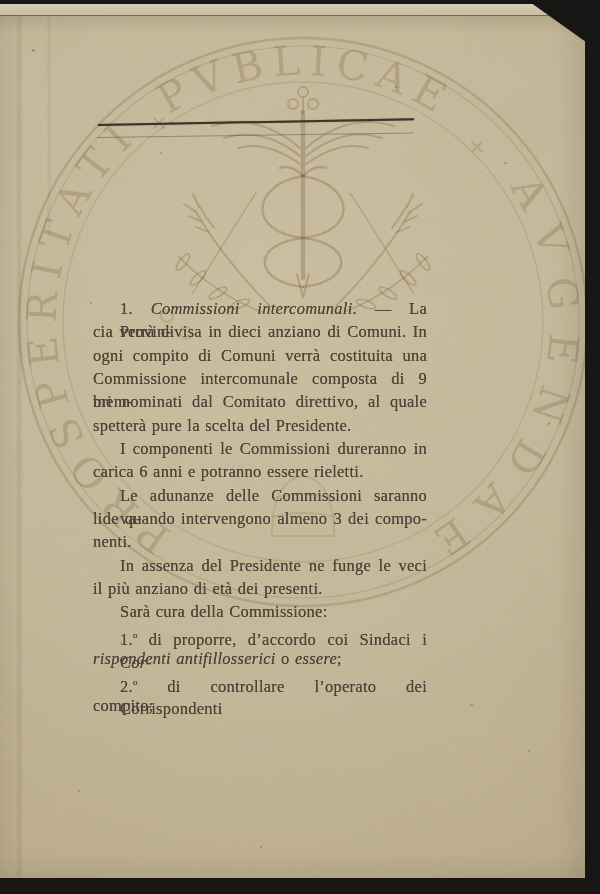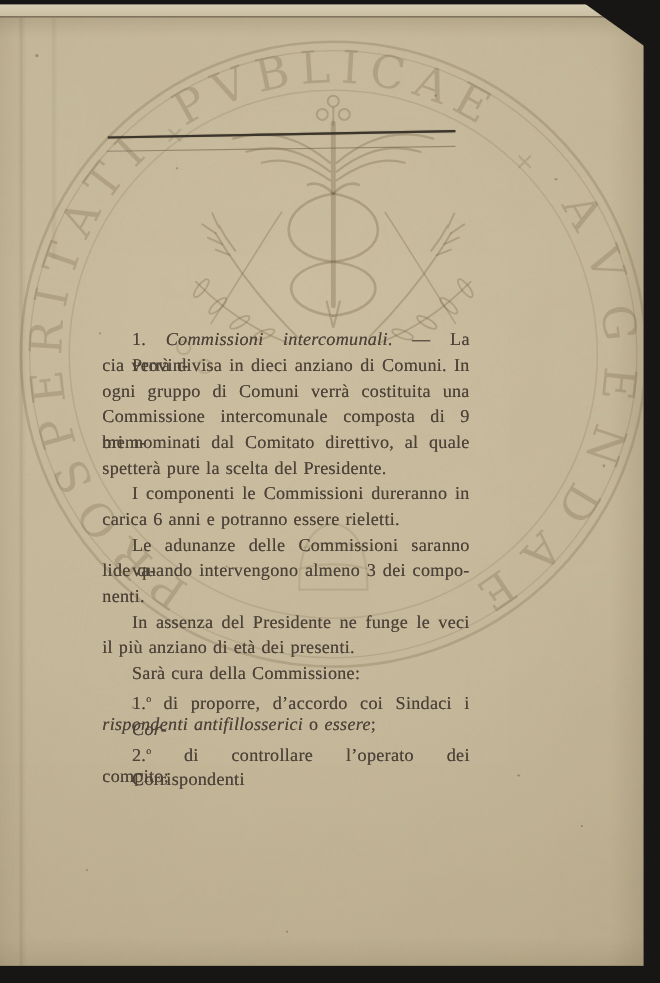--- a/index.html
+++ b/index.html
@@ -184,21 +184,21 @@
 
   <div class="crease-v"></div>
   <div class="crease-v2"></div>
 
   <div class="rule-dark"></div>
   <div class="rule-light"></div>
 
   <div class="textblock">
       <div class="line ind"><span>1. </span><span class="it">Commissioni intercomunali</span><span>. — La Provin-</span></div>
       <div class="line"><span>cia verrà divisa in dieci anziano di Comuni. In</span></div>
-      <div class="line"><span>ogni gruppo di Comuni verrà costituita una</span></div>
+      <div class="line"><span>ogni compito di Comuni verrà costituita una</span></div>
       <div class="line"><span>Commissione intercomunale composta di 9 mem-</span></div>
       <div class="line"><span>bri nominati dal Comitato direttivo, al quale</span></div>
       <div class="line nj"><span>spetterà pure la scelta del Presidente.</span></div>
       <div class="line ind"><span>I componenti le Commissioni dureranno in</span></div>
       <div class="line nj"><span>carica 6 anni e potranno essere rieletti.</span></div>
       <div class="line ind"><span>Le adunanze delle Commissioni saranno va-</span></div>
       <div class="line"><span>lide quando intervengono almeno 3 dei compo-</span></div>
       <div class="line nj"><span>nenti.</span></div>
       <div class="line ind"><span>In assenza del Presidente ne funge le veci</span></div>
       <div class="line nj"><span>il più anziano di età dei presenti.</span></div>

